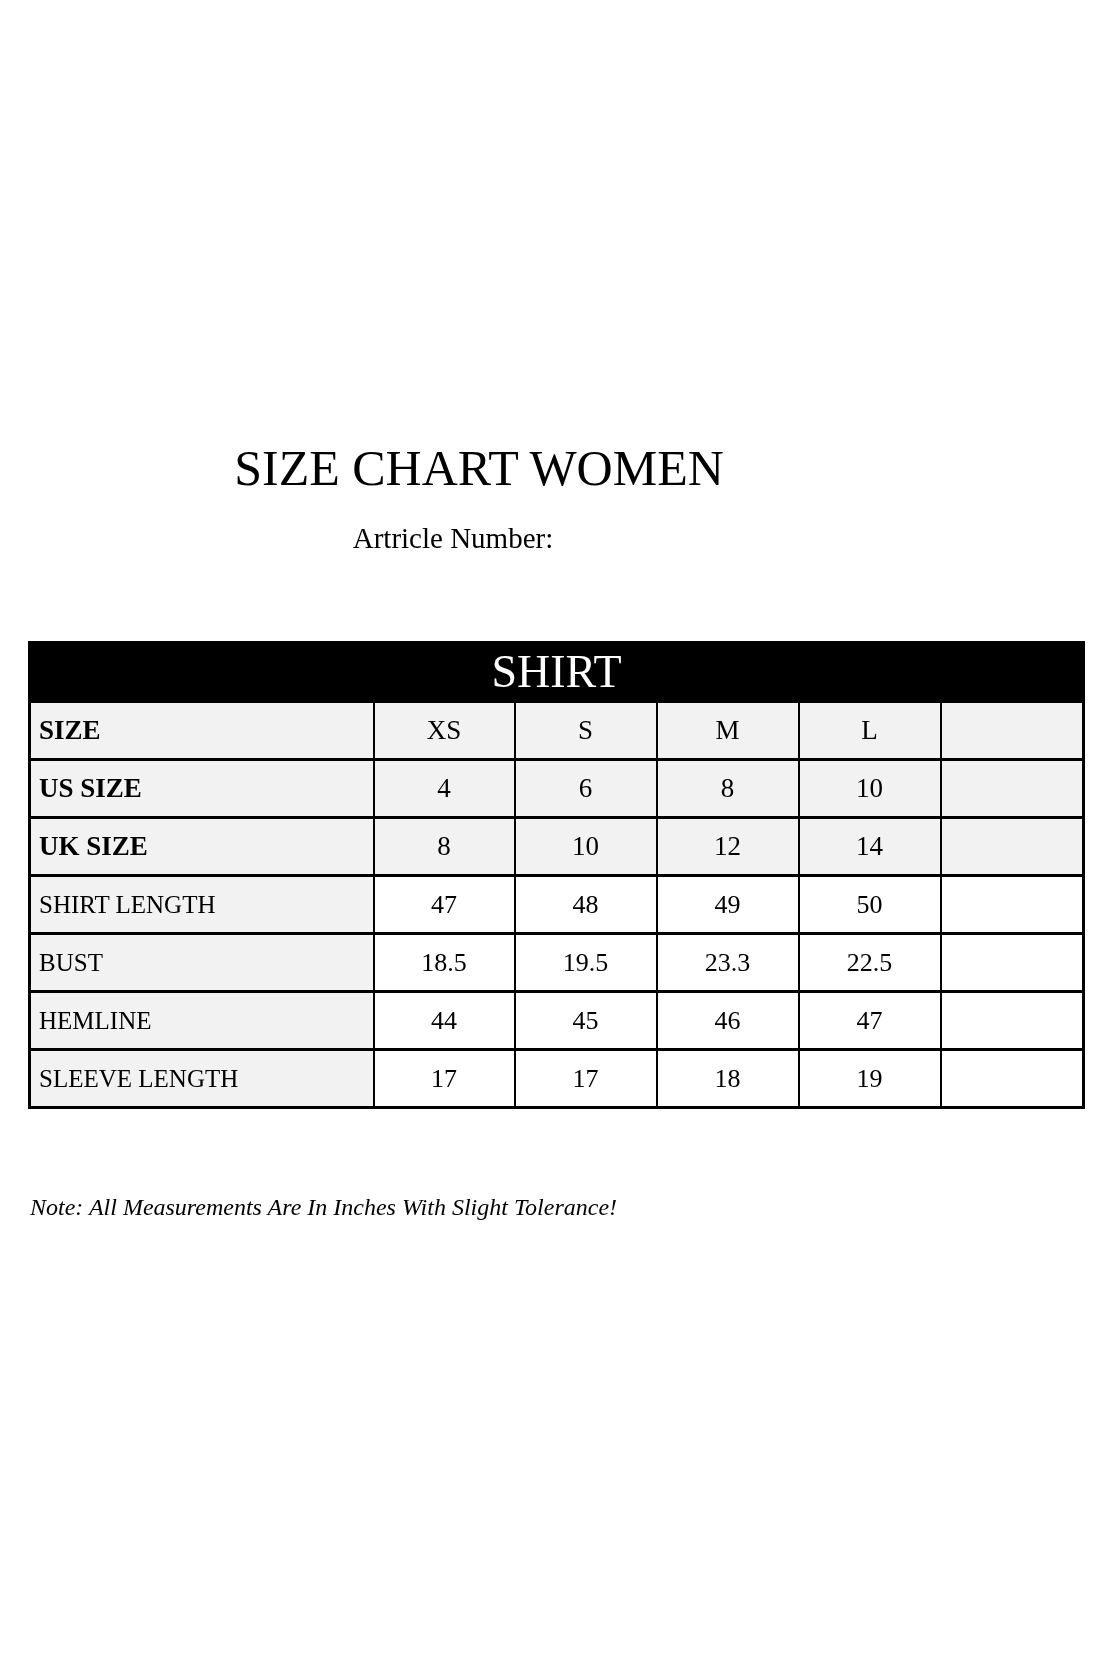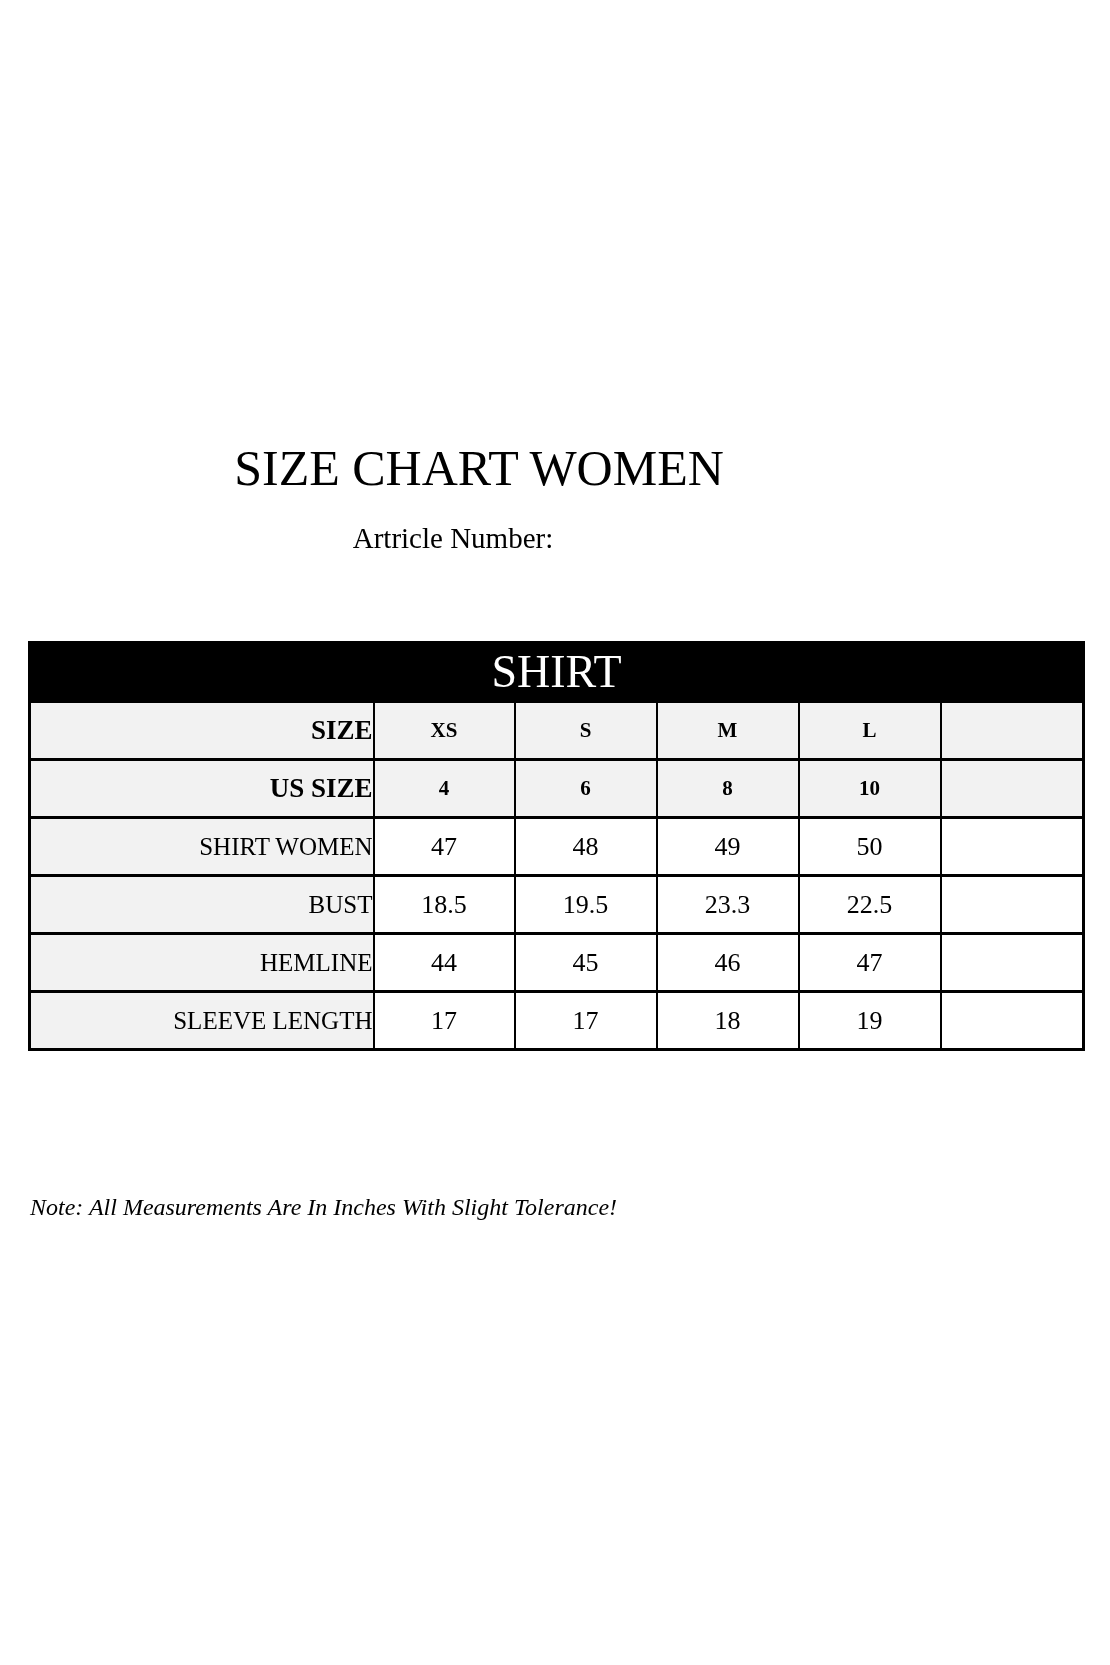--- a/index.html
+++ b/index.html
@@ -75,38 +75,38 @@
     padding: 0;
     line-height: 1;
   }
   tbody td {
     height: 55px;
     padding: 0;
     vertical-align: middle;
     line-height: 1;
   }
   td.label-cell {
-    text-align: right;
+    text-align: left;
     padding-left: 8px;
     background: var(--row-bg, #f2f2f2);
     font-size: 25px;
   }
   td.value-cell {
     text-align: center;
     background: var(--value-bg, #fff);
     font-size: 26px;
   }
   tr.emphasis td.label-cell {
     font-weight: bold;
     font-size: 27px;
   }
   tr.emphasis td.value-cell {
     background: var(--row-bg, #f2f2f2);
-    font-weight: bold;
-    font-size: 21px;
+    font-weight: normal;
+    font-size: 27px;
   }
   .note {
     position: absolute;
     top: 1193px;
     left: 30px;
     font-size: 24px;
     line-height: 1.2;
     white-space: nowrap;
     font-style: italic;
   }
@@ -145,22 +145,30 @@
           <td class="value-cell"></td>
         </tr>
         <tr class="emphasis">
           <td class="label-cell">US SIZE</td>
           <td class="value-cell">4</td>
           <td class="value-cell">6</td>
           <td class="value-cell">8</td>
           <td class="value-cell">10</td>
           <td class="value-cell"></td>
         </tr>
-        <tr class="measure">
-          <td class="label-cell">SHIRT WOMEN</td>
+        <tr class="emphasis">
+          <td class="label-cell">UK SIZE</td>
+          <td class="value-cell">8</td>
+          <td class="value-cell">10</td>
+          <td class="value-cell">12</td>
+          <td class="value-cell">14</td>
+          <td class="value-cell"></td>
+        </tr>
+        <tr class="measure">
+          <td class="label-cell">SHIRT LENGTH</td>
           <td class="value-cell">47</td>
           <td class="value-cell">48</td>
           <td class="value-cell">49</td>
           <td class="value-cell">50</td>
           <td class="value-cell"></td>
         </tr>
         <tr class="measure">
           <td class="label-cell">BUST</td>
           <td class="value-cell">18.5</td>
           <td class="value-cell">19.5</td>

